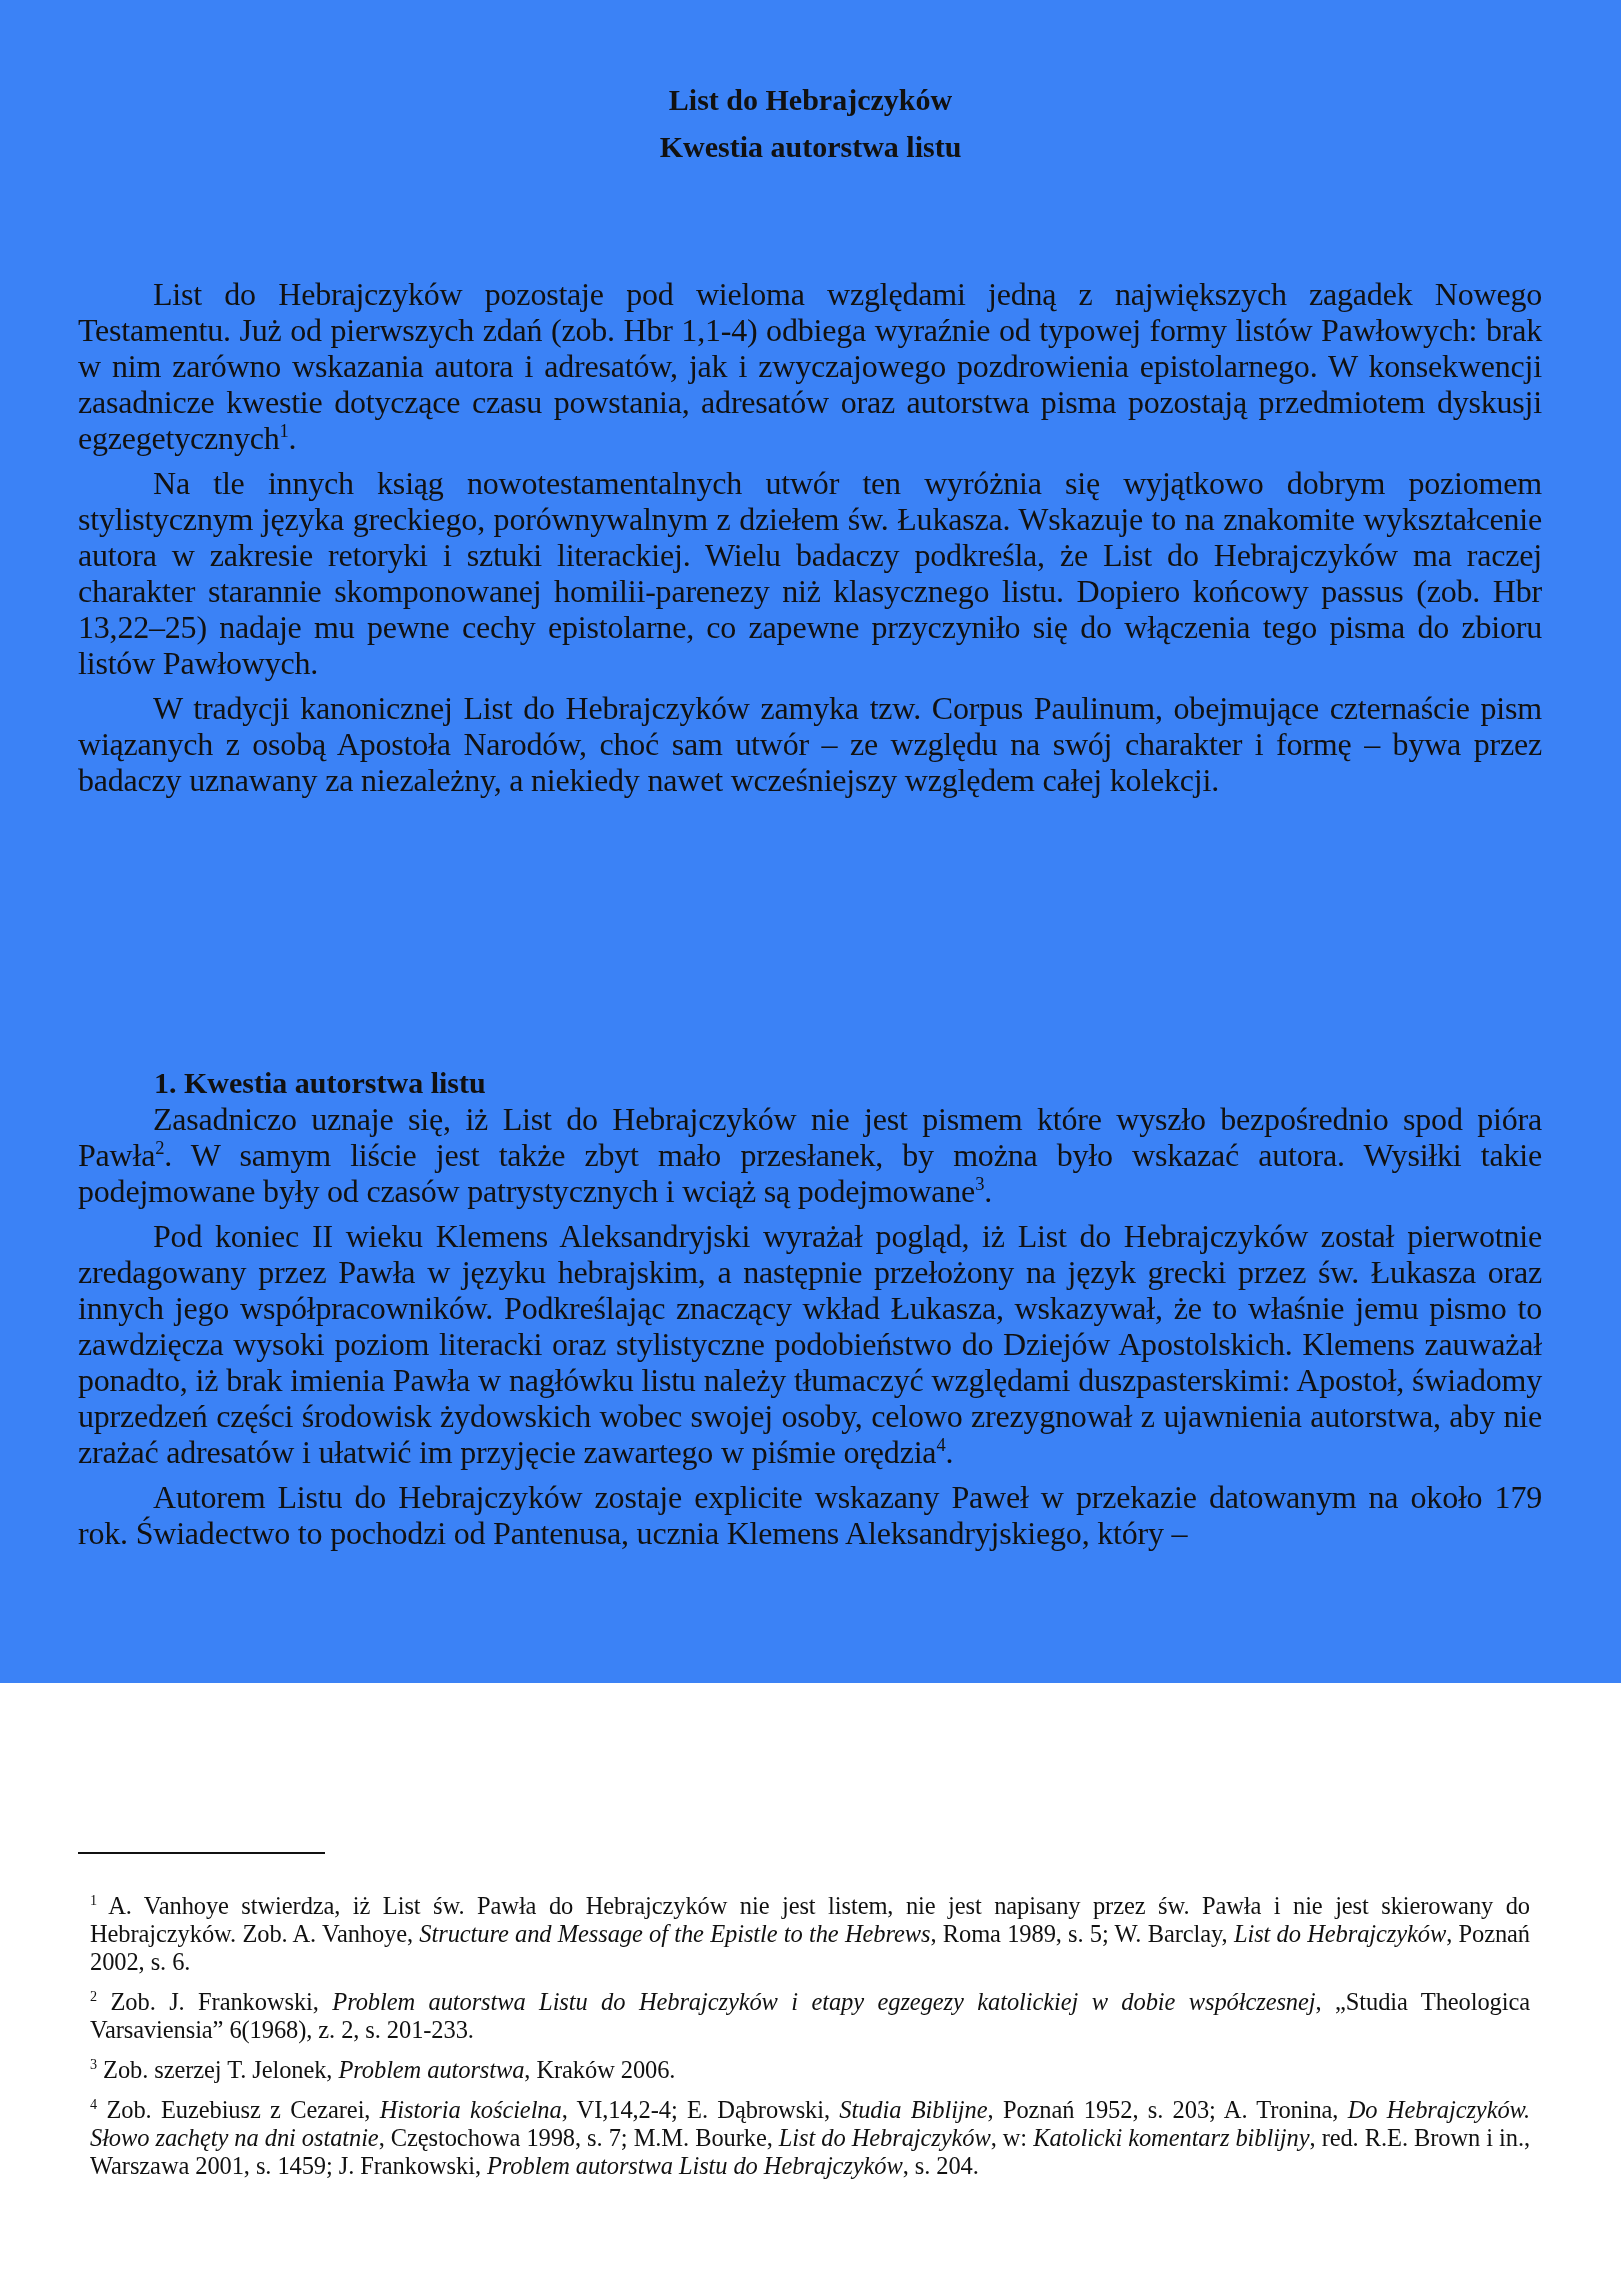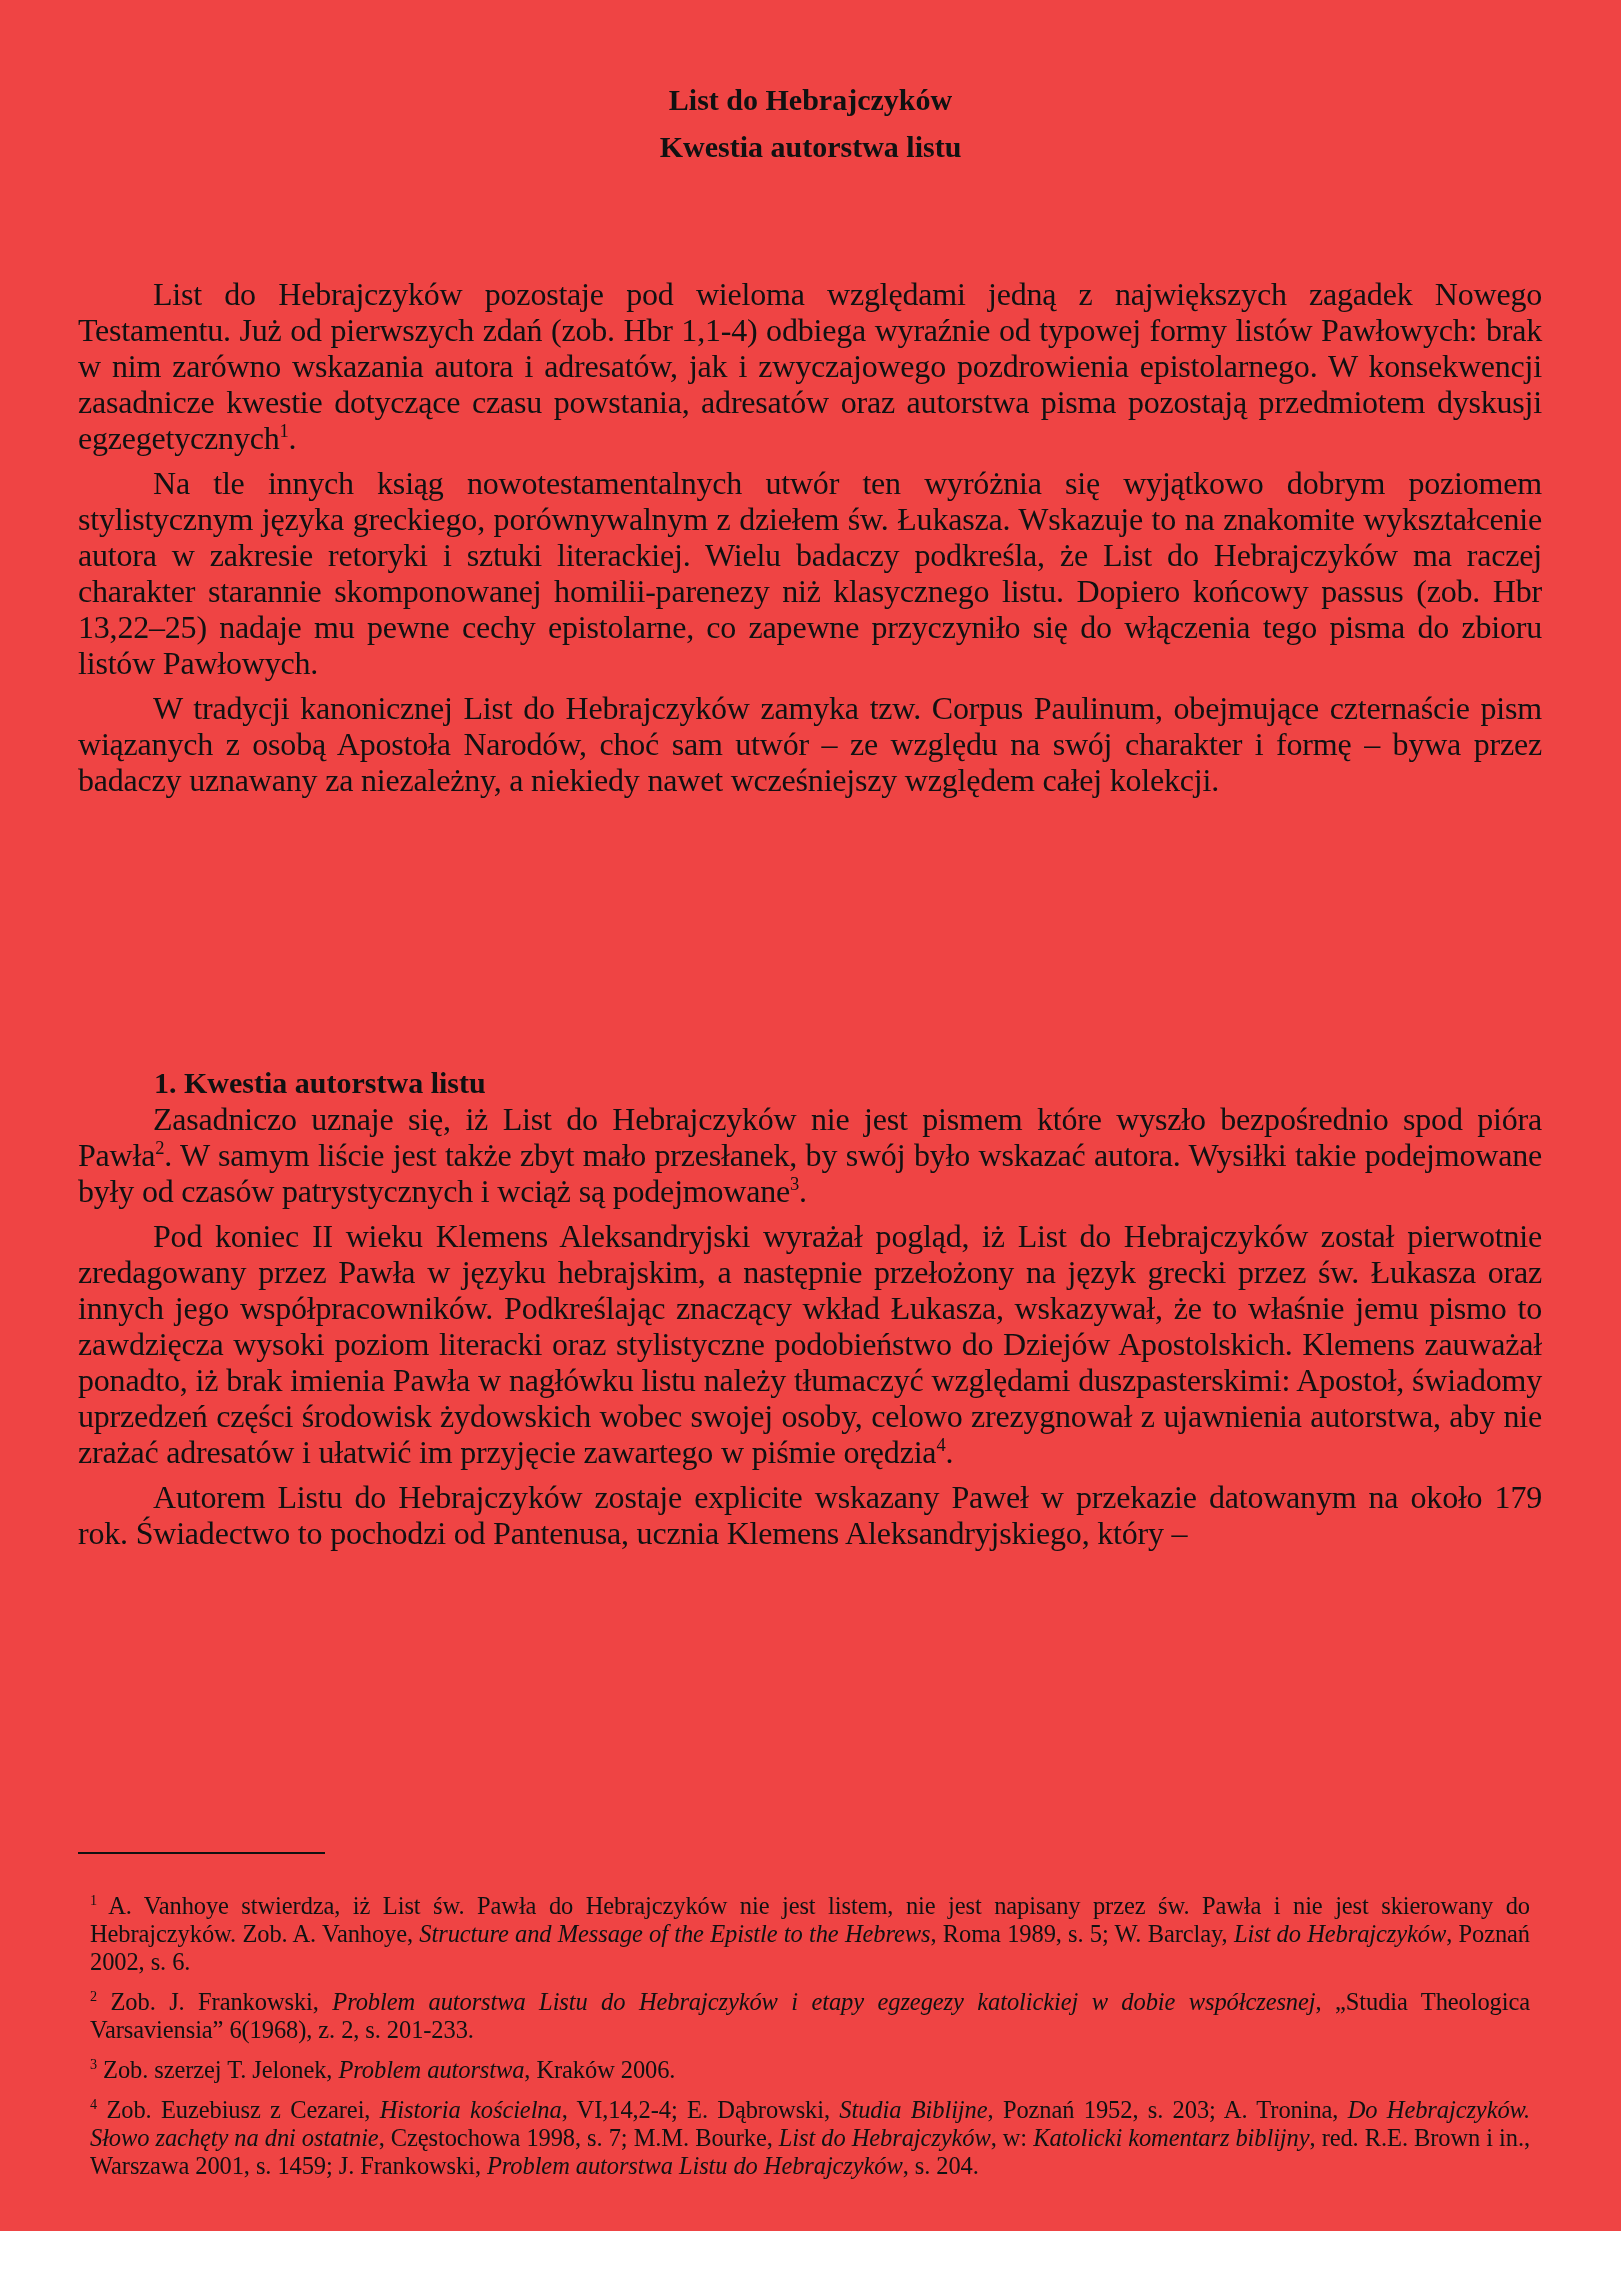--- a/index.html
+++ b/index.html
@@ -1,17 +1,17 @@
 <!DOCTYPE html>
 <html><head>
 <meta charset="utf-8">
 <style>
   html, body { margin: 0; padding: 0; background: #ffffff; }
   body { width: 1621px; height: 2293px; position: relative; overflow: hidden; color: #111111; }
-  .page { position: absolute; left: 0; top: 0; width: 1621px; height: 2231px; background: #ef4444; }
+  .page { position: absolute; left: 0; top: 0; width: 1621px; height: 1683px; background: #3b82f6; }
 
   .title-block { position: absolute; left: 0; top: 76px; width: 1621px; text-align: center; }
   .title-line { font-family: "Liberation Serif", serif; font-weight: bold; font-size: 30px; line-height: 47px; display: block; }
 
   .body-text { position: absolute; left: 78px; width: 1464px; font-family: "Liberation Serif", serif; font-size: 32px; line-height: 36px; }
   .para { margin: 0 0 8.8px 0; text-align: justify; text-indent: 75px; letter-spacing: -0.2px; }
   .para sup, .fn sup { font-size: 0.58em; line-height: 0; vertical-align: super; }
 
   .section-heading { position: absolute; left: 0; top: 963px; width: 1621px; text-align: center; font-family: "Liberation Serif", serif; font-weight: bold; font-size: 30px; line-height: 39px; }
   .sub-heading { position: absolute; left: 154px; top: 1063px; font-family: "Liberation Serif", serif; font-weight: bold; font-size: 30px; line-height: 39px; }
@@ -33,21 +33,21 @@
 
   <div class="body-text" style="top:276px;">
     <p class="para"><span>List do Hebrajczyków pozostaje pod wieloma względami jedną z największych zagadek Nowego Testamentu. Już od pierwszych zdań (zob. Hbr 1,1-4) odbiega wyraźnie od typowej formy listów Pawłowych: brak w nim zarówno wskazania autora i adresatów, jak i zwyczajowego pozdrowienia epistolarnego. W konsekwencji zasadnicze kwestie dotyczące czasu powstania, adresatów oraz autorstwa pisma pozostają przedmiotem dyskusji egzegetycznych</span><sup>1</sup><span>.</span></p>
     <p class="para">Na tle innych ksiąg nowotestamentalnych utwór ten wyróżnia się wyjątkowo dobrym poziomem stylistycznym języka greckiego, porównywalnym z dziełem św. Łukasza. Wskazuje to na znakomite wykształcenie autora w zakresie retoryki i sztuki literackiej. Wielu badaczy podkreśla, że List do Hebrajczyków ma raczej charakter starannie skomponowanej homilii-parenezy niż klasycznego listu. Dopiero końcowy passus (zob. Hbr 13,22–25) nadaje mu pewne cechy epistolarne, co zapewne przyczyniło się do włączenia tego pisma do zbioru listów Pawłowych.</p>
     <p class="para">W tradycji kanonicznej List do Hebrajczyków zamyka tzw. Corpus Paulinum, obejmujące czternaście pism wiązanych z osobą Apostoła Narodów, choć sam utwór – ze względu na swój charakter i formę – bywa przez badaczy uznawany za niezależny, a niekiedy nawet wcześniejszy względem całej kolekcji.</p>
   </div>
 
   <div class="sub-heading">1. Kwestia autorstwa listu</div>
 
   <div class="body-text" style="top:1101px;">
-    <p class="para"><span>Zasadniczo uznaje się, iż List do Hebrajczyków nie jest pismem które wyszło bezpośrednio spod pióra Pawła</span><sup>2</sup><span>. W samym liście jest także zbyt mało przesłanek, by swój było wskazać autora. Wysiłki takie podejmowane były od czasów patrystycznych i wciąż są podejmowane</span><sup>3</sup><span>.</span></p>
+    <p class="para"><span>Zasadniczo uznaje się, iż List do Hebrajczyków nie jest pismem które wyszło bezpośrednio spod pióra Pawła</span><sup>2</sup><span>. W samym liście jest także zbyt mało przesłanek, by można było wskazać autora. Wysiłki takie podejmowane były od czasów patrystycznych i wciąż są podejmowane</span><sup>3</sup><span>.</span></p>
     <p class="para"><span>Pod koniec II wieku Klemens Aleksandryjski wyrażał pogląd, iż List do Hebrajczyków został pierwotnie zredagowany przez Pawła w języku hebrajskim, a następnie przełożony na język grecki przez św. Łukasza oraz innych jego współpracowników. Podkreślając znaczący wkład Łukasza, wskazywał, że to właśnie jemu pismo to zawdzięcza wysoki poziom literacki oraz stylistyczne podobieństwo do Dziejów Apostolskich. Klemens zauważał ponadto, iż brak imienia Pawła w nagłówku listu należy tłumaczyć względami duszpasterskimi: Apostoł, świadomy uprzedzeń części środowisk żydowskich wobec swojej osoby, celowo zrezygnował z ujawnienia autorstwa, aby nie zrażać adresatów i ułatwić im przyjęcie zawartego w piśmie orędzia</span><sup>4</sup><span>.</span></p>
     <p class="para">Autorem Listu do Hebrajczyków zostaje explicite wskazany Paweł w przekazie datowanym na około 179 rok. Świadectwo to pochodzi od Pantenusa, ucznia Klemens Aleksandryjskiego, który –</p>
   </div>
 
   <div class="fn-rule"></div>
 
   <div class="footnotes" id="footnotes">
     <p class="fn"><sup>1</sup><span class="fn-body"><span> A. Vanhoye stwierdza, iż List św. Pawła do Hebrajczyków nie jest listem, nie jest napisany przez św. Pawła i nie jest skierowany do Hebrajczyków. Zob. A. Vanhoye, </span><i>Structure and Message of the Epistle to the Hebrews</i><span>, Roma 1989, s. 5; W. Barclay, </span><i>List do Hebrajczyków</i><span>, Poznań 2002, s. 6.</span></span></p>
     <p class="fn"><sup>2</sup><span class="fn-body"><span> Zob. J. Frankowski, </span><i>Problem autorstwa Listu do Hebrajczyków i etapy egzegezy katolickiej w dobie współczesnej</i><span>, „Studia Theologica Varsaviensia” 6(1968), z. 2, s. 201-233.</span></span></p>
     <p class="fn"><sup>3</sup><span class="fn-body"><span> Zob. szerzej T. Jelonek, </span><i>Problem autorstwa</i><span>, Kraków 2006.</span></span></p>

